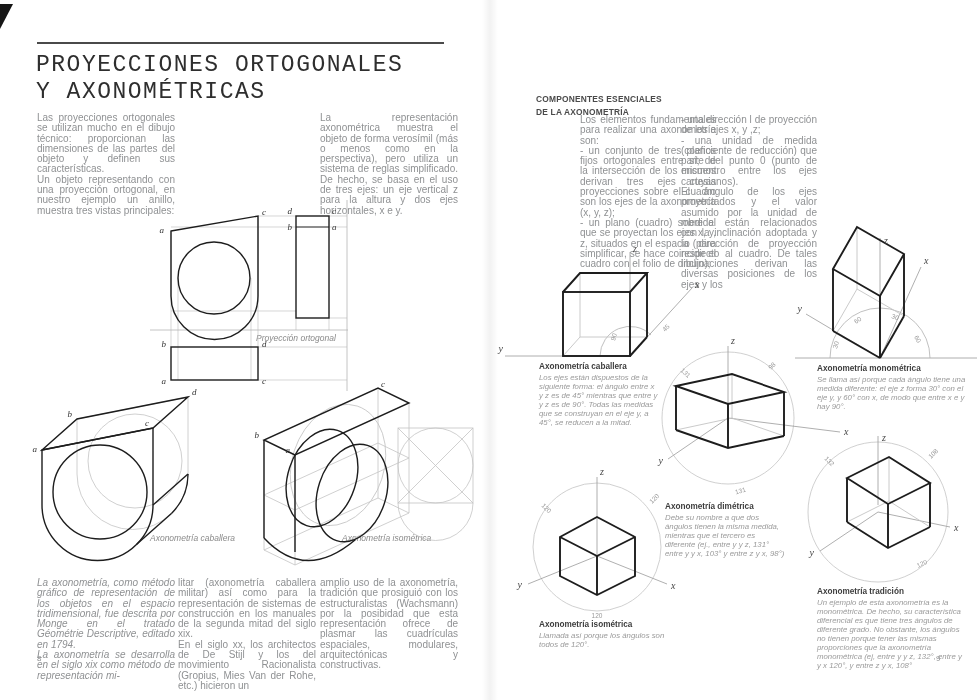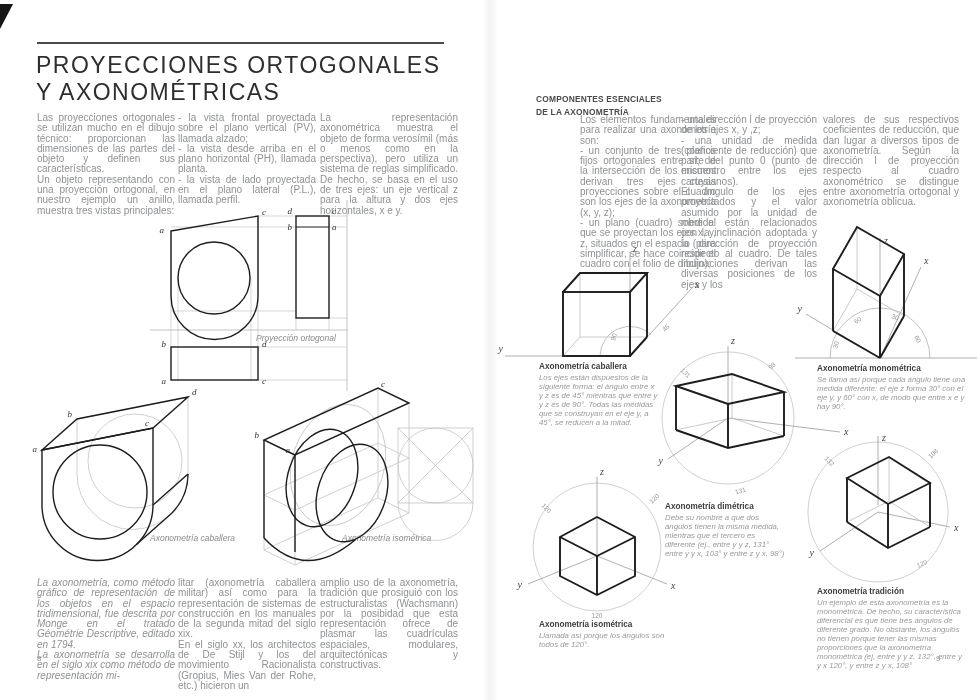--- a/index.html
+++ b/index.html
@@ -11,21 +11,21 @@
     position:absolute;left:0;top:4px;width:13px;height:25px;background:#161616;
     clip-path:polygon(0 0,100% 0,0 100%);
   }
   .gutter-shadow{
     position:absolute;left:482px;top:0;width:16px;height:700px;
     background:linear-gradient(to right, rgba(0,0,0,0), rgba(0,0,0,0.05) 50%, rgba(0,0,0,0));
   }
   .top-rule{position:absolute;left:37px;top:42px;width:407px;height:1.5px;background:#4a4a4a;}
   .page-title{
     position:absolute;left:36px;top:52px;width:440px;
-    font-family:Liberation Sans, sans-serif;font-size:23px;line-height:27px;
+    font-family:Liberation Mono, monospace;font-size:23px;line-height:27px;
     letter-spacing:1.5px;color:#2e2e2e;font-weight:normal;margin:0;
   }
   .col{
     position:absolute;width:138px;font-size:10px;line-height:10.3px;color:#8f9193;
     text-align:justify;white-space:pre-line;
   }
   .rp-header{
     position:absolute;left:536px;top:93px;width:180px;
     font-size:8.4px;line-height:13px;font-weight:bold;color:#4a4a4a;
     letter-spacing:0.2px;white-space:pre-line;
@@ -52,43 +52,39 @@
 
   <div class="corner-mark"></div>
   <div class="gutter-shadow"></div>
   <div class="top-rule"></div>
 
   <h1 class="page-title" style="white-space:pre-line">PROYECCIONES ORTOGONALES
 Y AXONOMÉTRICAS</h1>
 
   <div class="col" style="left:37px;top:113px;">Las proyecciones ortogonales se utilizan mucho en el dibujo técnico: proporcionan las dimensiones de las partes del objeto y definen sus características.
 Un objeto representando con una proyección ortogonal, en nuestro ejemplo un anillo, muestra tres vistas principales:</div>
-  <div class="col" style="left:178px;top:113px;">- la vista frontal proyectada sobre el plano vertical (PV), llamada alzado;
-- la vista desde arriba en el plano horizontal (PH), llamada planta.
-- la vista de lado proyectada en el plano lateral (P.L.), llamada perfil.</div>
   <div class="col" style="left:320px;top:113px;">La representación axonométrica muestra el objeto de forma verosímil (más o menos como en la perspectiva), pero utiliza un sistema de reglas simplificado. De hecho, se basa en el uso de tres ejes: un eje vertical z para la altura y dos ejes horizontales, x e y.</div>
 
   <div class="col" style="left:37px;top:578px;font-style:italic;">La axonometría, como método gráfico de representación de los objetos en el espacio tridimensional, fue descrita por Monge en el tratado Géométrie Descriptive, editado en 1794.
 La axonometría se desarrolla en el siglo xix como método de representación mi-</div>
   <div class="col" style="left:320px;top:578px;">amplio uso de la axonometría, tradición que prosiguió con los estructuralistas (Wachsmann) por la posibidad que esta representación ofrece de plasmar las cuadrículas espaciales, modulares, arquitectónicas y constructivas.</div>
   <div class="col" style="left:178px;top:578px;">litar (axonometría caballera militar) así como para la representación de sistemas de construcción en los manuales de la segunda mitad del siglo xix.
 En el siglo xx, los architectos de De Stijl y los del movimiento Racionalista (Gropius, Mies Van der Rohe, etc.) hicieron un</div>
 
   <div class="page-num" style="left:37px;top:654px;">8</div>
   <div class="page-num" style="left:936px;top:654px;">9</div>
 
   <div class="rp-header">COMPONENTES ESENCIALES
 DE LA AXONOMETRÍA</div>
   <div class="col" style="left:536px;top:115px;width:136px;margin-left:44px;">Los elementos fundamentales para realizar una axonometría son:
 - un conjunto de tres planos fijos ortogonales entre sí; de la intersección de los mismos derivan tres ejes cuyas proyecciones sobre el cuadro son los ejes de la axonometría (x, y, z);
 - un plano (cuadro) sobre el que se proyectan los ejes x, y, z, situados en el espacio (para simplificar, se hace coincidir el cuadro con el folio de dibujo);</div>
   <div class="col" style="left:681px;top:115px;width:136px;">- una dirección l de proyección de los ejes x, y ,z;
 - una unidad de medida (coeficiente de reducción) que parte del punto 0 (punto de encuentro entre los ejes cartesianos).
 El ángulo de los ejes proyectados y el valor asumido por la unidad de medida están relacionados con la inclinación adoptada y la dirección de proyección respecto al cuadro. De tales inclinaciones derivan las diversas posiciones de los ejes y los</div>
-  <div class="col" style="left:823px;top:115px;width:136px;">valores de sus respectivos coeficientes de reducción, que dan lugar a diversos tipos de axonometría. Según la dirección l de proyección respecto al cuadro axonométrico se distingue entre axonometría ortogonal y axonometría oblicua.</div>
 
   <div class="fig-caption" style="left:256px;top:333px;">Proyección ortogonal</div>
   <div class="fig-caption" style="left:150px;top:533px;">Axonometría caballera</div>
   <div class="fig-caption" style="left:342px;top:533px;">Axonometría isométrica</div>
 
   <div class="diagram-caption" style="left:539px;top:362px;width:120px;">
     <p class="cap-title">Axonometría caballera</p>
     <p class="cap-desc">Los ejes están dispuestos de la siguiente forma: el ángulo entre x y z es de 45° mientras que entre y y z es de 90°. Todas las medidas que se construyan en el eje y, a 45°, se reducen a la mitad.</p>
   </div>
   <div class="diagram-caption" style="left:817px;top:364px;width:150px;">

